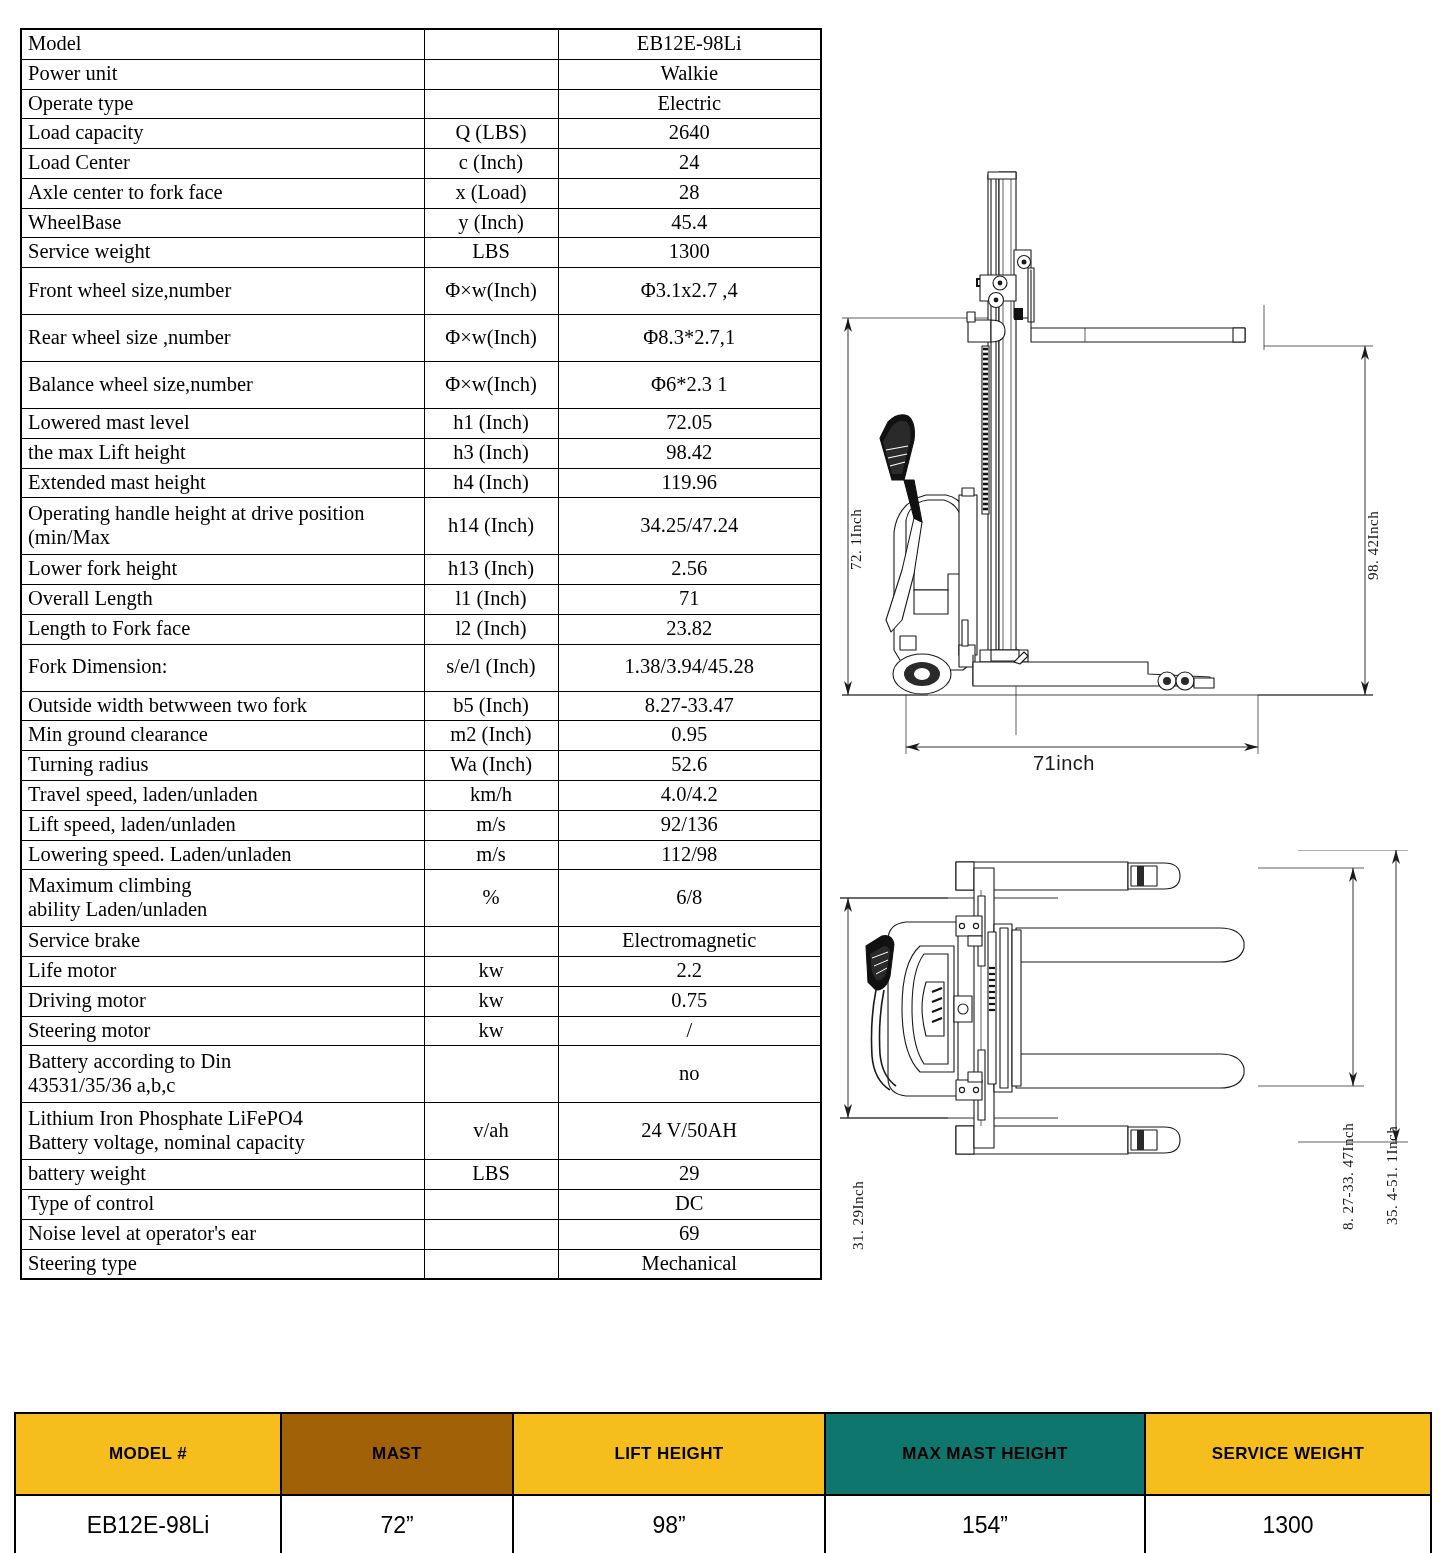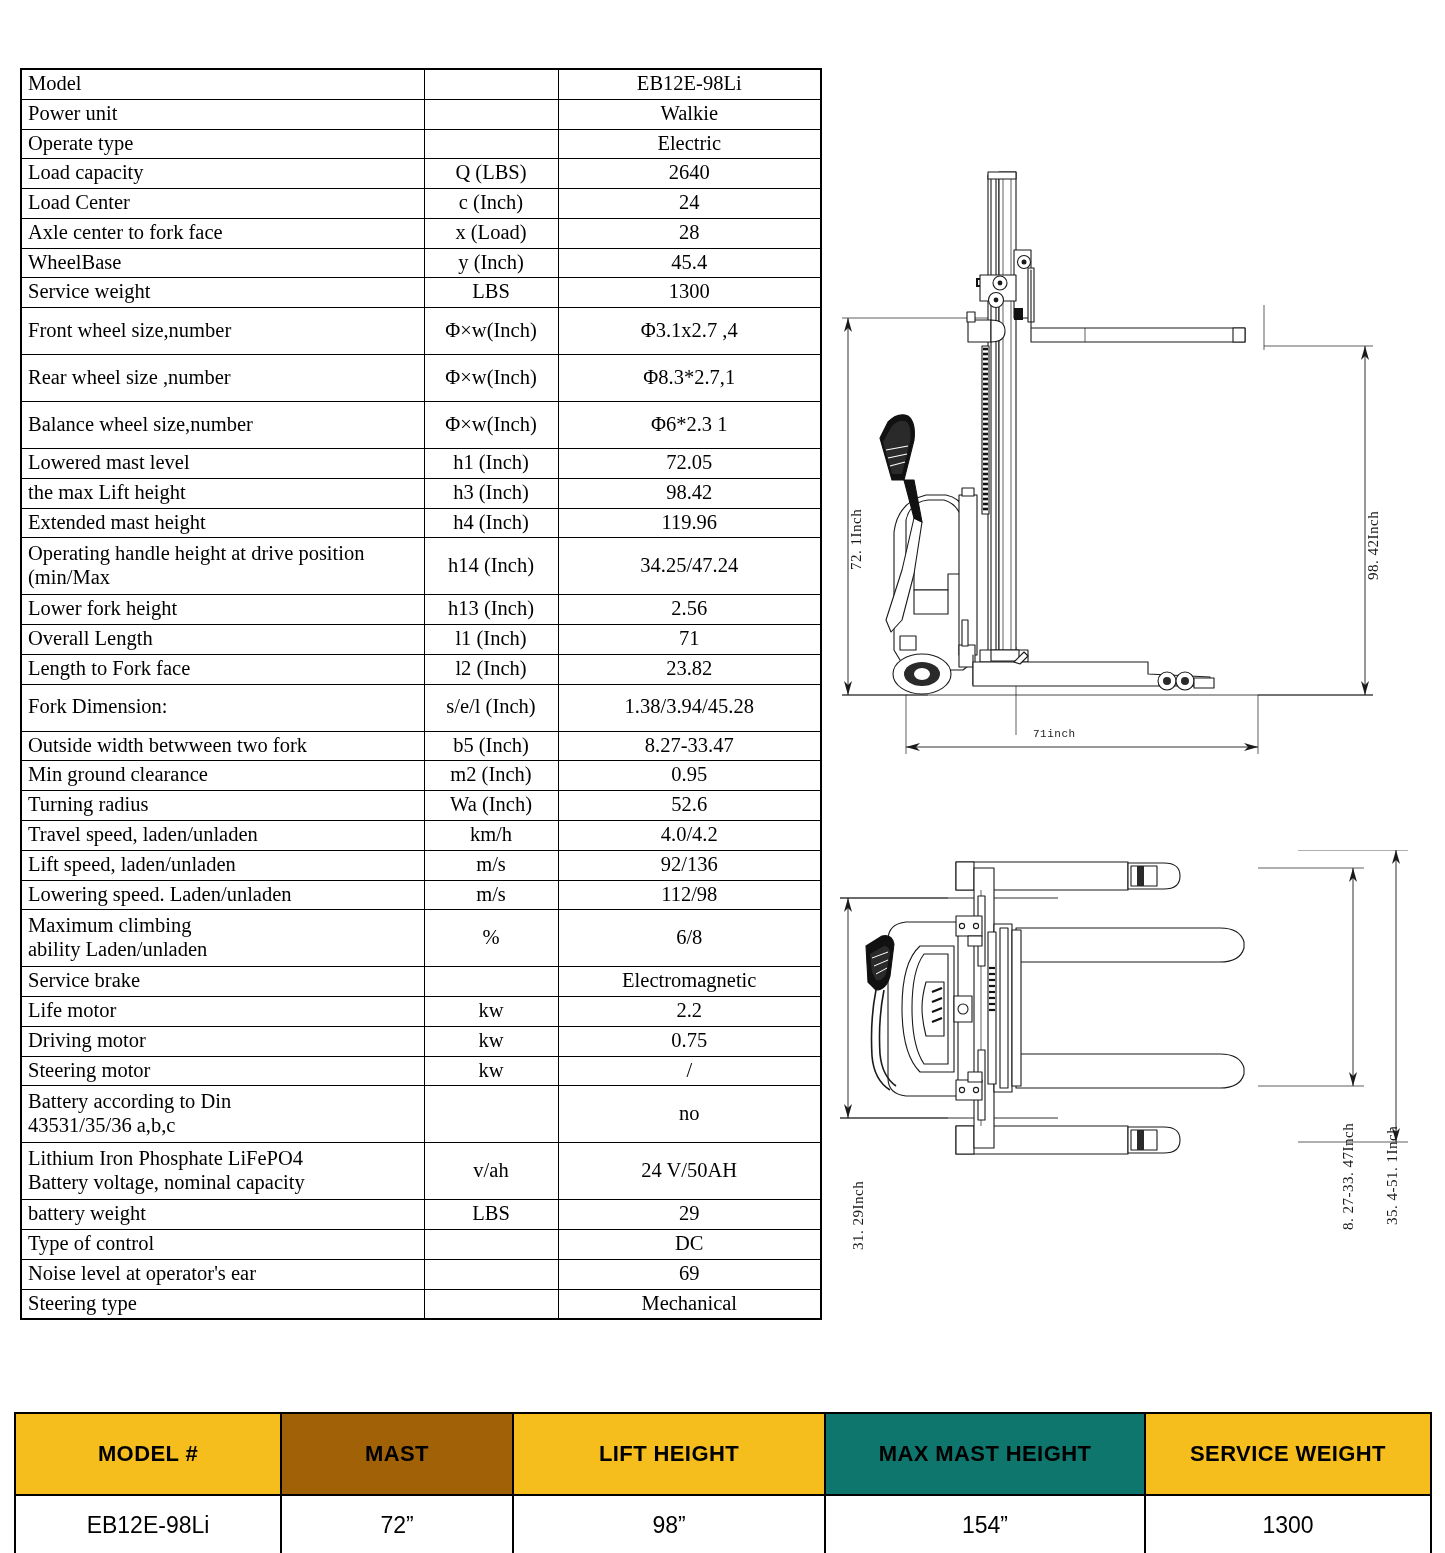--- a/index.html
+++ b/index.html
@@ -6,21 +6,21 @@
   body{
     width:1445px;height:1553px;
     font-family:"Liberation Serif", serif;
     color:#000;
     position:relative;
     overflow:hidden;
   }
 
   
   #spec-wrap{
-    position:absolute;left:20px;top:28px;width:800px;margin-top:40px;
+    position:absolute;left:20px;top:28px;width:800px;
   }
   table.spec{
     border-collapse:collapse;
     width:800px;
     table-layout:fixed;
     border:2.5px solid #000;
   }
   table.spec col.c1{width:403px;}
   table.spec col.c2{width:134px;}
   table.spec col.c3{width:263px;}
@@ -48,44 +48,45 @@
     font-family:"Liberation Serif", serif;
     font-size:15px;
     letter-spacing:0.5px;
     color:#1a1a1a;
     white-space:nowrap;
     transform-origin:left top;
     transform:rotate(-90deg);
   }
   .hlabel{
     position:absolute;
-    font-family:Liberation Mono, monospace;
-    font-size:11px;
+    font-family:Liberation Sans, sans-serif;
+    font-size:20px;
     letter-spacing:0.5px;
     color:#1a1a1a;
     white-space:nowrap;
+    margin-top:24px;
   }
 
   
   #summary-wrap{position:absolute;left:14px;top:1412px;width:1416px;}
   table.summary{
     border-collapse:collapse;
     width:1416px;
     table-layout:fixed;
     font-family:"Liberation Sans", sans-serif;
   }
   table.summary td{
     border:2.5px solid #000;
     text-align:center;
     vertical-align:middle;
   }
   table.summary tr.head td{
     height:78px;
     font-weight:bold;
-    font-size:22px;
+    font-size:17px;
     letter-spacing:0.4px;
   }
   table.summary tr.body td{
     height:56px;
     font-size:23px;
     background:#ffffff;
     font-weight:normal;
   }
 </style>
 </head>

